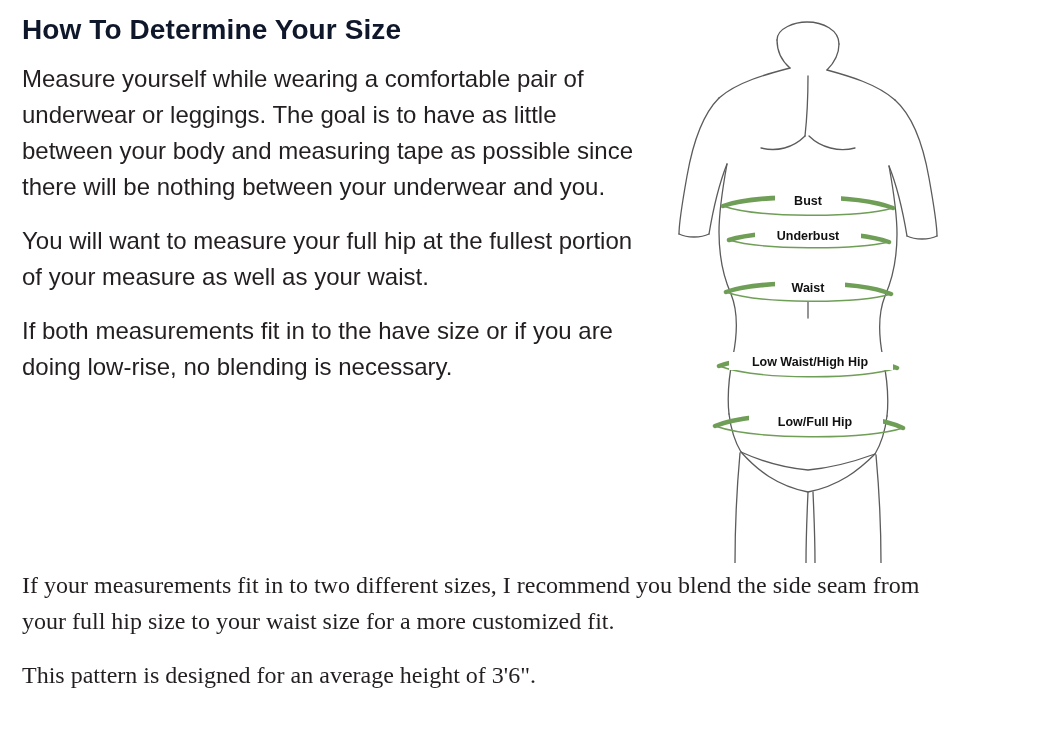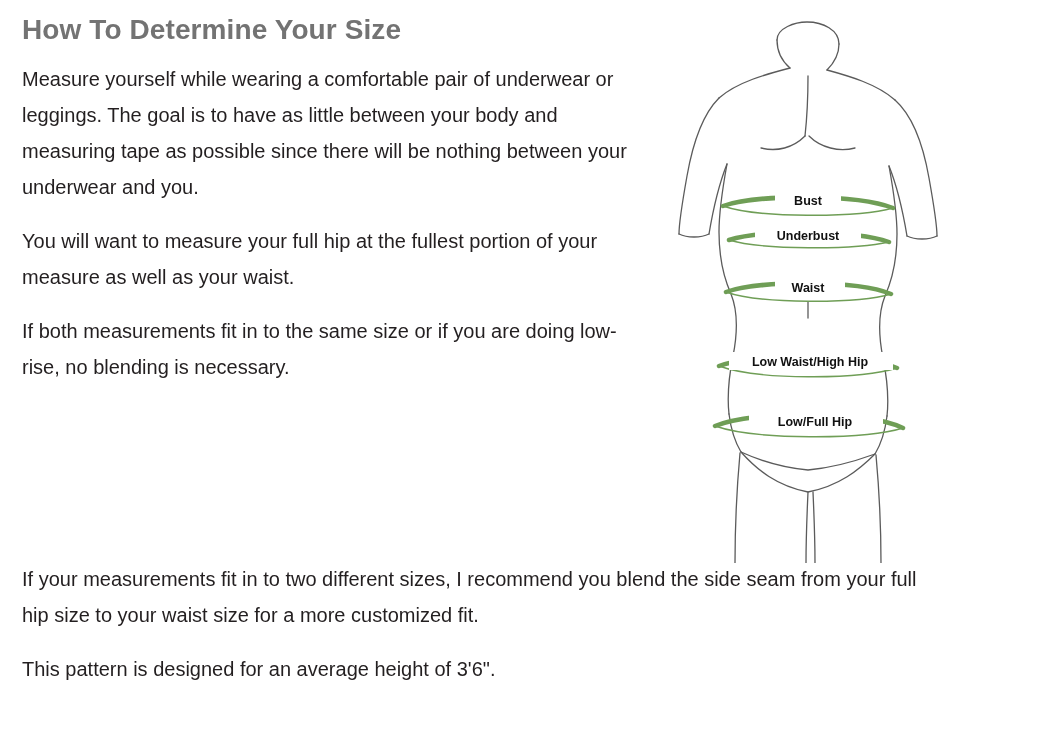--- a/index.html
+++ b/index.html
@@ -22,34 +22,35 @@
   }
   .content {
     position: absolute;
     left: 22px;
     top: 12px;
     width: 630px;
   }
   .title {
     font-size: 28px;
     font-weight: bold;
-    color: #737373;
+    color: #0f172a;
     letter-spacing: 0.1px;
     margin: 0 0 14px 0;
     line-height: 1.25;
   }
   .para {
-    font-size: 20px;
+    font-size: 24px;
     line-height: 36px;
     color: #231f20;
-    margin: 6px 0 18px 0;
+    margin: 12px 0 18px 0;
     font-weight: 400;
   }
   .para.wide {
     width: 920px;
+    font-family: Liberation Serif, serif;
   }
   .figure {
     position: absolute;
     left: 627px;
     top: 18px;
     width: 390px;
     height: 545px;
   }
   .figure svg {
     display: block;
@@ -84,21 +85,21 @@
 </style>
 </head>
 <body>
 
 <div class="page">
 
   <div class="content">
     <h1 class="title">How To Determine Your Size</h1>
     <p class="para">Measure yourself while wearing a comfortable pair of underwear or leggings. The goal is to have as little between your body and measuring tape as possible since there will be nothing between your underwear and you.</p>
     <p class="para">You will want to measure your full hip at the fullest portion of your measure as well as your waist.</p>
-    <p class="para">If both measurements fit in to the same size or if you are doing low-rise, no blending is necessary.</p>
+    <p class="para">If both measurements fit in to the have size or if you are doing low-rise, no blending is necessary.</p>
   </div>
 
   <div class="content" style="top: 555px; width: 1005px;">
     <p class="para wide">If your measurements fit in to two different sizes, I recommend you blend the side seam from your full hip size to your waist size for a more customized fit.</p>
     <p class="para wide">This pattern is designed for an average height of 3'6".</p>
   </div>
 
   <div class="figure">
     <svg width="390" height="545" viewBox="0 0 390 545" xmlns="http://www.w3.org/2000/svg">
 

